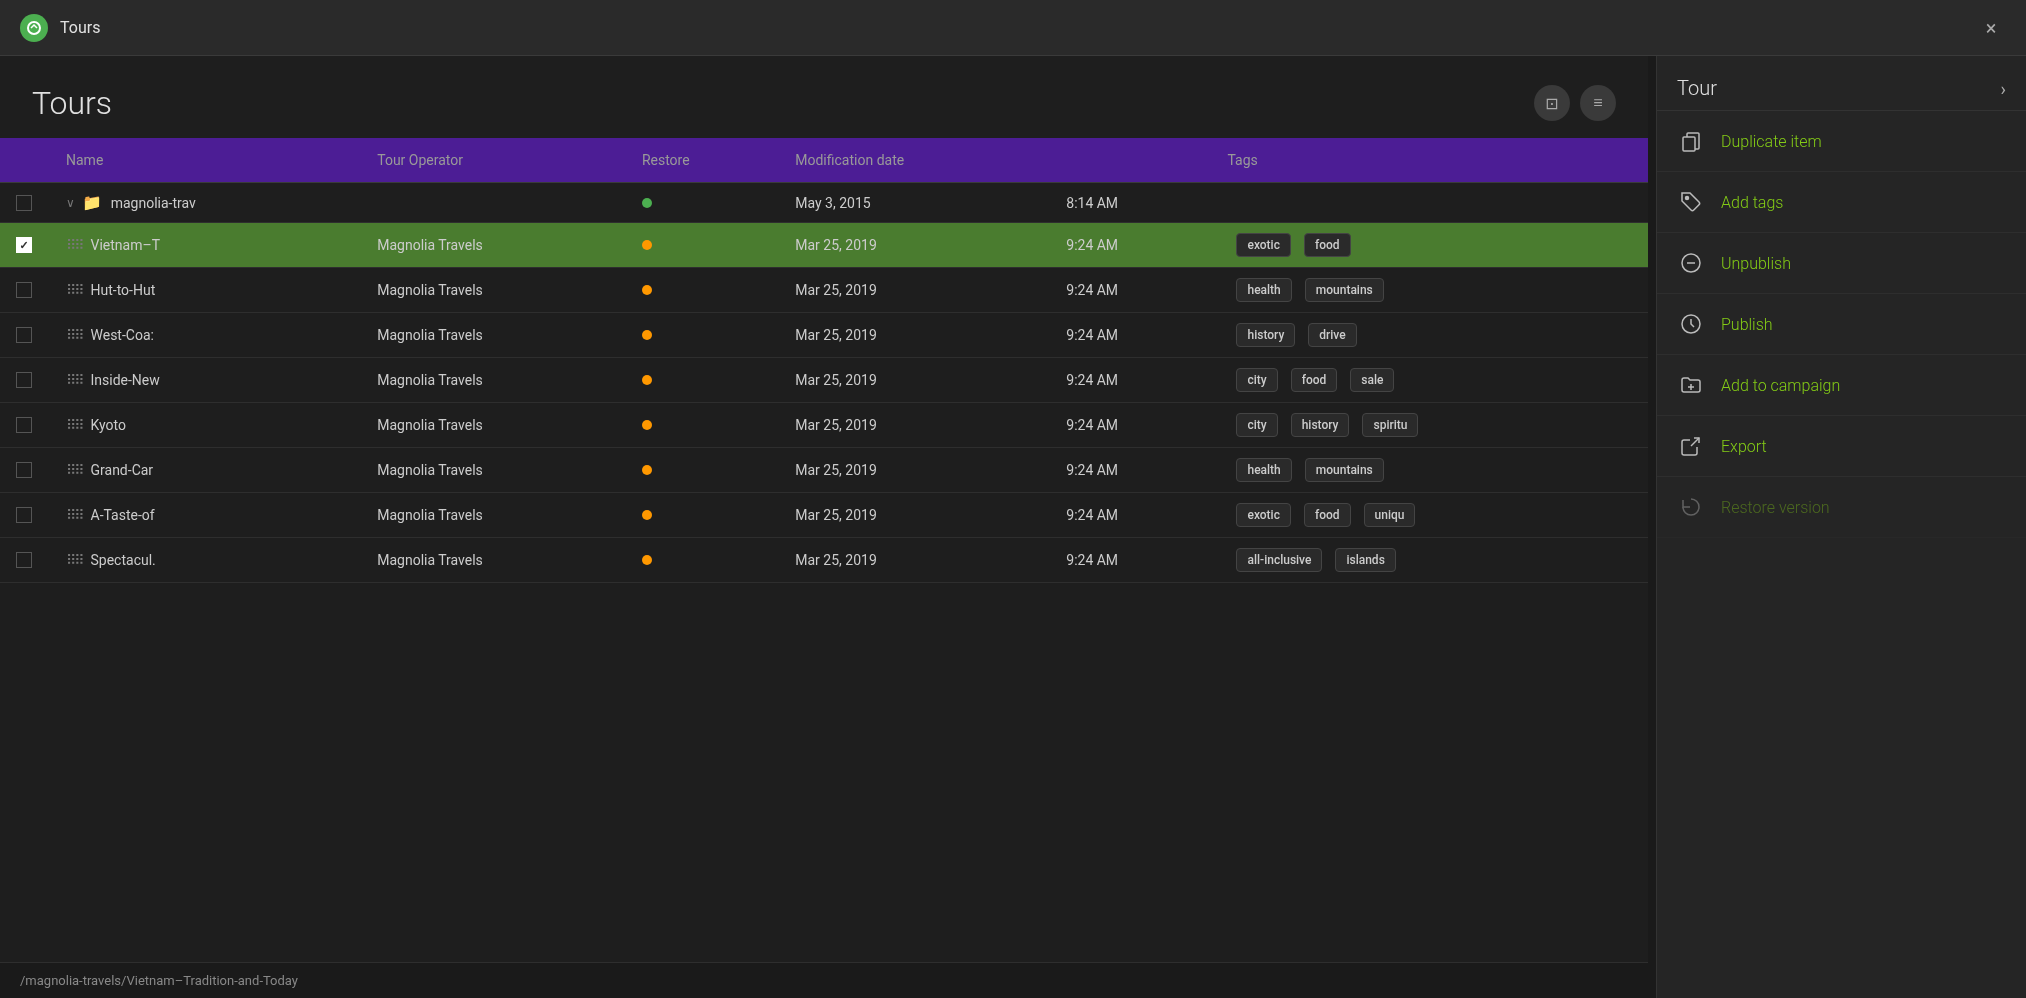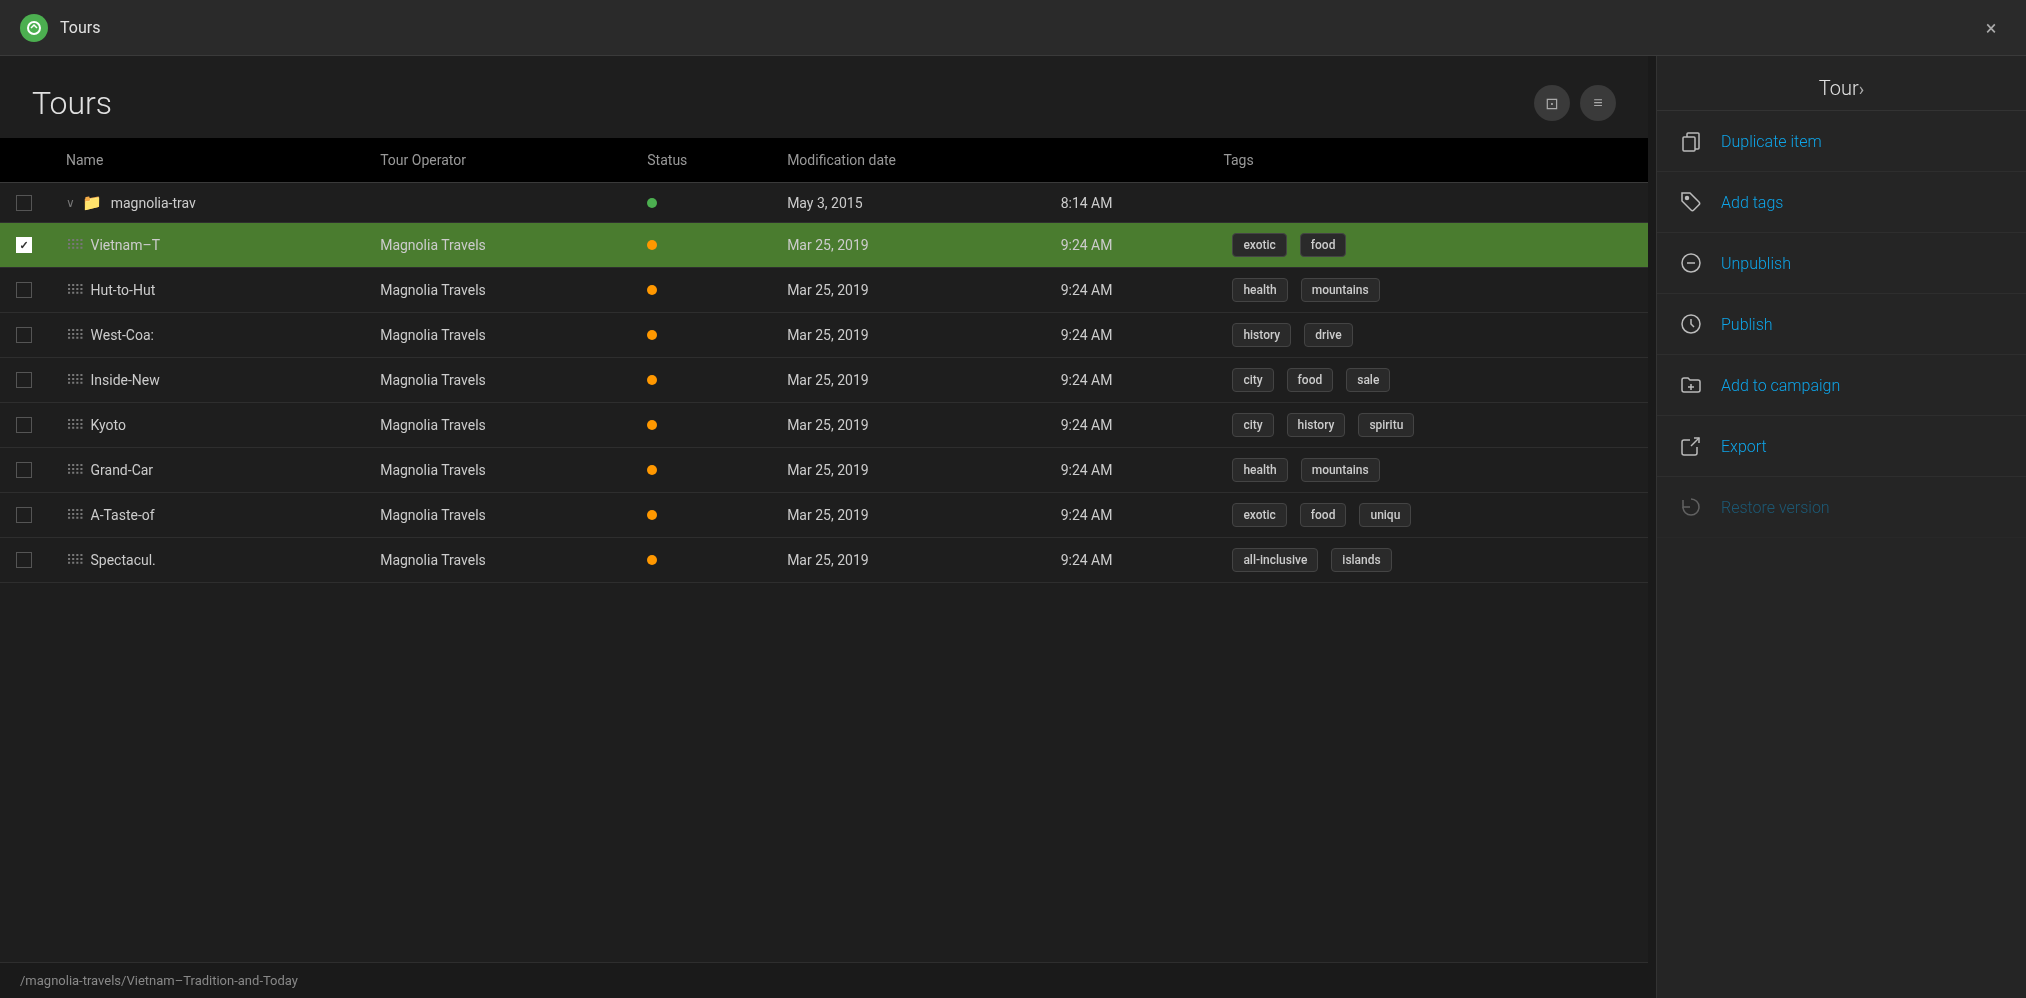--- a/index.html
+++ b/index.html
@@ -98,21 +98,21 @@
     .table-container {
       flex: 1;
       overflow-y: auto;
     }
 
     .data-table {
       width: 100%;
       border-collapse: collapse;
     }
     .data-table thead tr {
-      background: #000000;
+      background: #4c1d95;
       border-bottom: 1px solid #3a3a3a;
     }
     .data-table thead th {
       padding: 14px 16px;
       text-align: left;
       font-weight: 400;
       font-size: 14px;
       color: #999;
       white-space: nowrap;
     }
@@ -215,21 +215,21 @@
       border-left: 1px solid #333;
       display: flex;
       flex-direction: column;
       flex-shrink: 0;
     }
 
     .right-panel-header {
       padding: 20px 20px 10px 20px;
       display: flex;
       align-items: center;
-      justify-content: center;
+      justify-content: space-between;
       border-bottom: 1px solid #333;
     }
     .right-panel-title {
       font-size: 20px;
       font-weight: 300;
       color: #e0e0e0;
     }
     .right-panel-chevron {
       color: #aaa;
       font-size: 18px;
@@ -261,21 +261,21 @@
       height: 28px;
       display: flex;
       align-items: center;
       justify-content: center;
       color: #bbb;
       font-size: 18px;
       flex-shrink: 0;
     }
     .action-label {
       font-size: 16px;
-      color: #0ea5e9;
+      color: #84cc16;
       font-weight: 300;
     }
 
     
     ::-webkit-scrollbar { width: 6px; }
     ::-webkit-scrollbar-track { background: #1e1e1e; }
     ::-webkit-scrollbar-thumb { background: #444; border-radius: 3px; }
 
     
     .panel-divider {
@@ -324,21 +324,21 @@
       </div>
     </div>
 
     <div class="table-container">
       <table class="data-table">
         <thead>
           <tr>
             <th></th>
             <th>Name</th>
             <th>Tour Operator</th>
-            <th>Status</th>
+            <th>Restore</th>
             <th>Modification date</th>
             <th></th>
             <th>Tags</th>
           </tr>
         </thead>
         <tbody id="table-body">
         <tr>
               <td>
                 <div class="checkbox"></div>
               </td>

